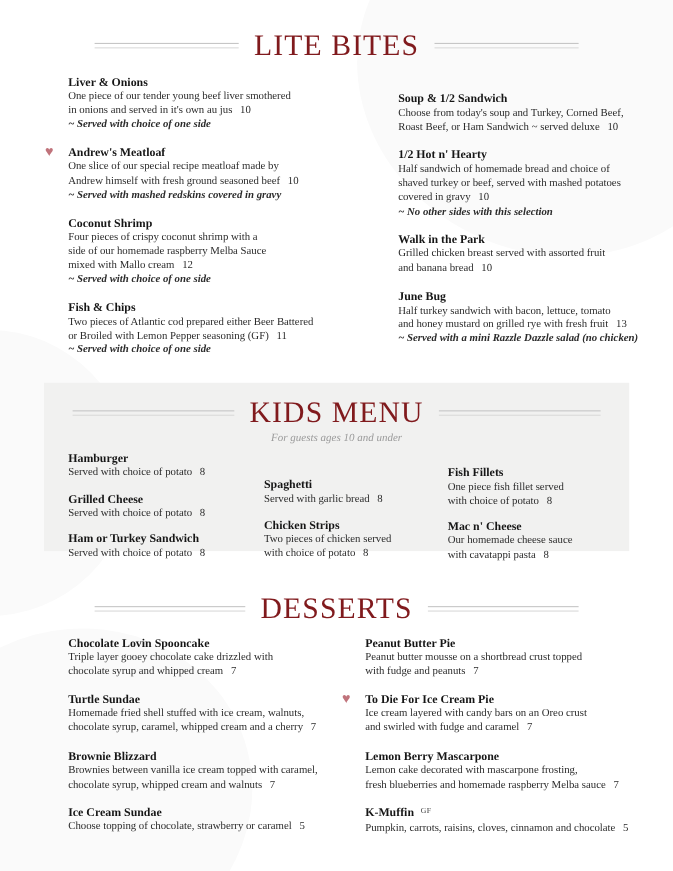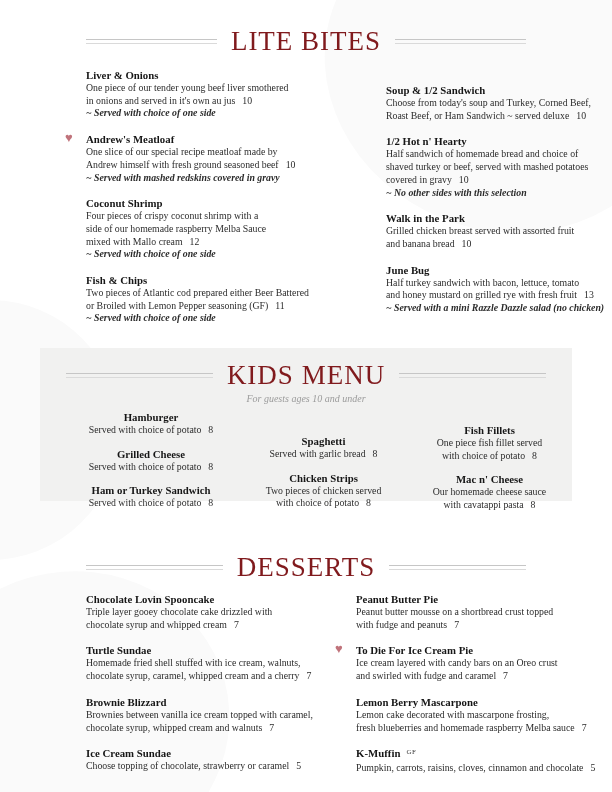--- a/index.html
+++ b/index.html
@@ -23,55 +23,55 @@
   
   .watermark{position:absolute;inset:0;pointer-events:none;}
   .wm{position:absolute;background:#fafafa;border-radius:50%;}
   .wm1{top:-90px;right:-70px;width:360px;height:320px;transform:rotate(22deg);}
   .wm2{bottom:-80px;left:-90px;width:320px;height:300px;transform:rotate(-15deg);}
   .wm3{top:300px;left:-140px;width:260px;height:260px;transform:rotate(40deg);}
 
   .section{position:absolute;left:0;right:0;}
   .section-lite{top:26px;}
   .section-kids{top:348px;left:40px;right:40px;height:153px;background:var(--band);}
-  .section-desserts{top:552px;}
+  .section-desserts{top:538px;}
 
   .section-header{display:flex;align-items:center;gap:14px;padding:0 86px;}
   .section-kids .section-header{padding:12px 26px 0 26px;}
   .rule{flex:1;height:3px;border-top:1px solid #c6c6c6;border-bottom:1px solid #dadada;}
   .section-title{
     font-family:"Liberation Serif", serif;
     font-size:27px;line-height:30px;
     letter-spacing:1px;
     color:var(--accent);
     font-weight:normal;
     white-space:nowrap;
   }
   .section-subtitle{
     text-align:center;
     font-style:italic;
     color:#9b9b9b;
     font-size:10px;
     margin-top:3px;
   }
 
-  .cols{display:flex;padding-left:86px;margin-top:12px;}
+  .cols{display:flex;padding-left:62px;margin-top:12px;}
   .section-kids .cols{padding-left:22px;margin-top:6px;}
   .section-desserts .cols{margin-top:10px;}
 
   .section-lite .col-1{width:270px;}
   .section-lite .col-2{flex:1;padding-top:15px;margin-left:30px;}
   .section-kids .col-1{width:178px;}
   .section-kids .col-2{width:167px;padding-top:24px;}
   .section-kids .col-3{flex:1;padding-top:13px;}
   .section-desserts .col-1{width:270px;}
   .section-desserts .col-2{flex:1;}
 
   .item{position:relative;margin-bottom:12px;}
-  .section-kids .item{margin-bottom:10px;text-align:center;}
+  .section-kids .item{margin-bottom:10px;}
   .item-name{
     font-size:10.8px;line-height:14px;
     font-weight:bold;color:var(--name-ink);
     margin:0;
   }
   .item-desc{
     font-size:9.8px;line-height:12.7px;
     color:var(--ink);margin:0;
     white-space:pre-line;
   }

